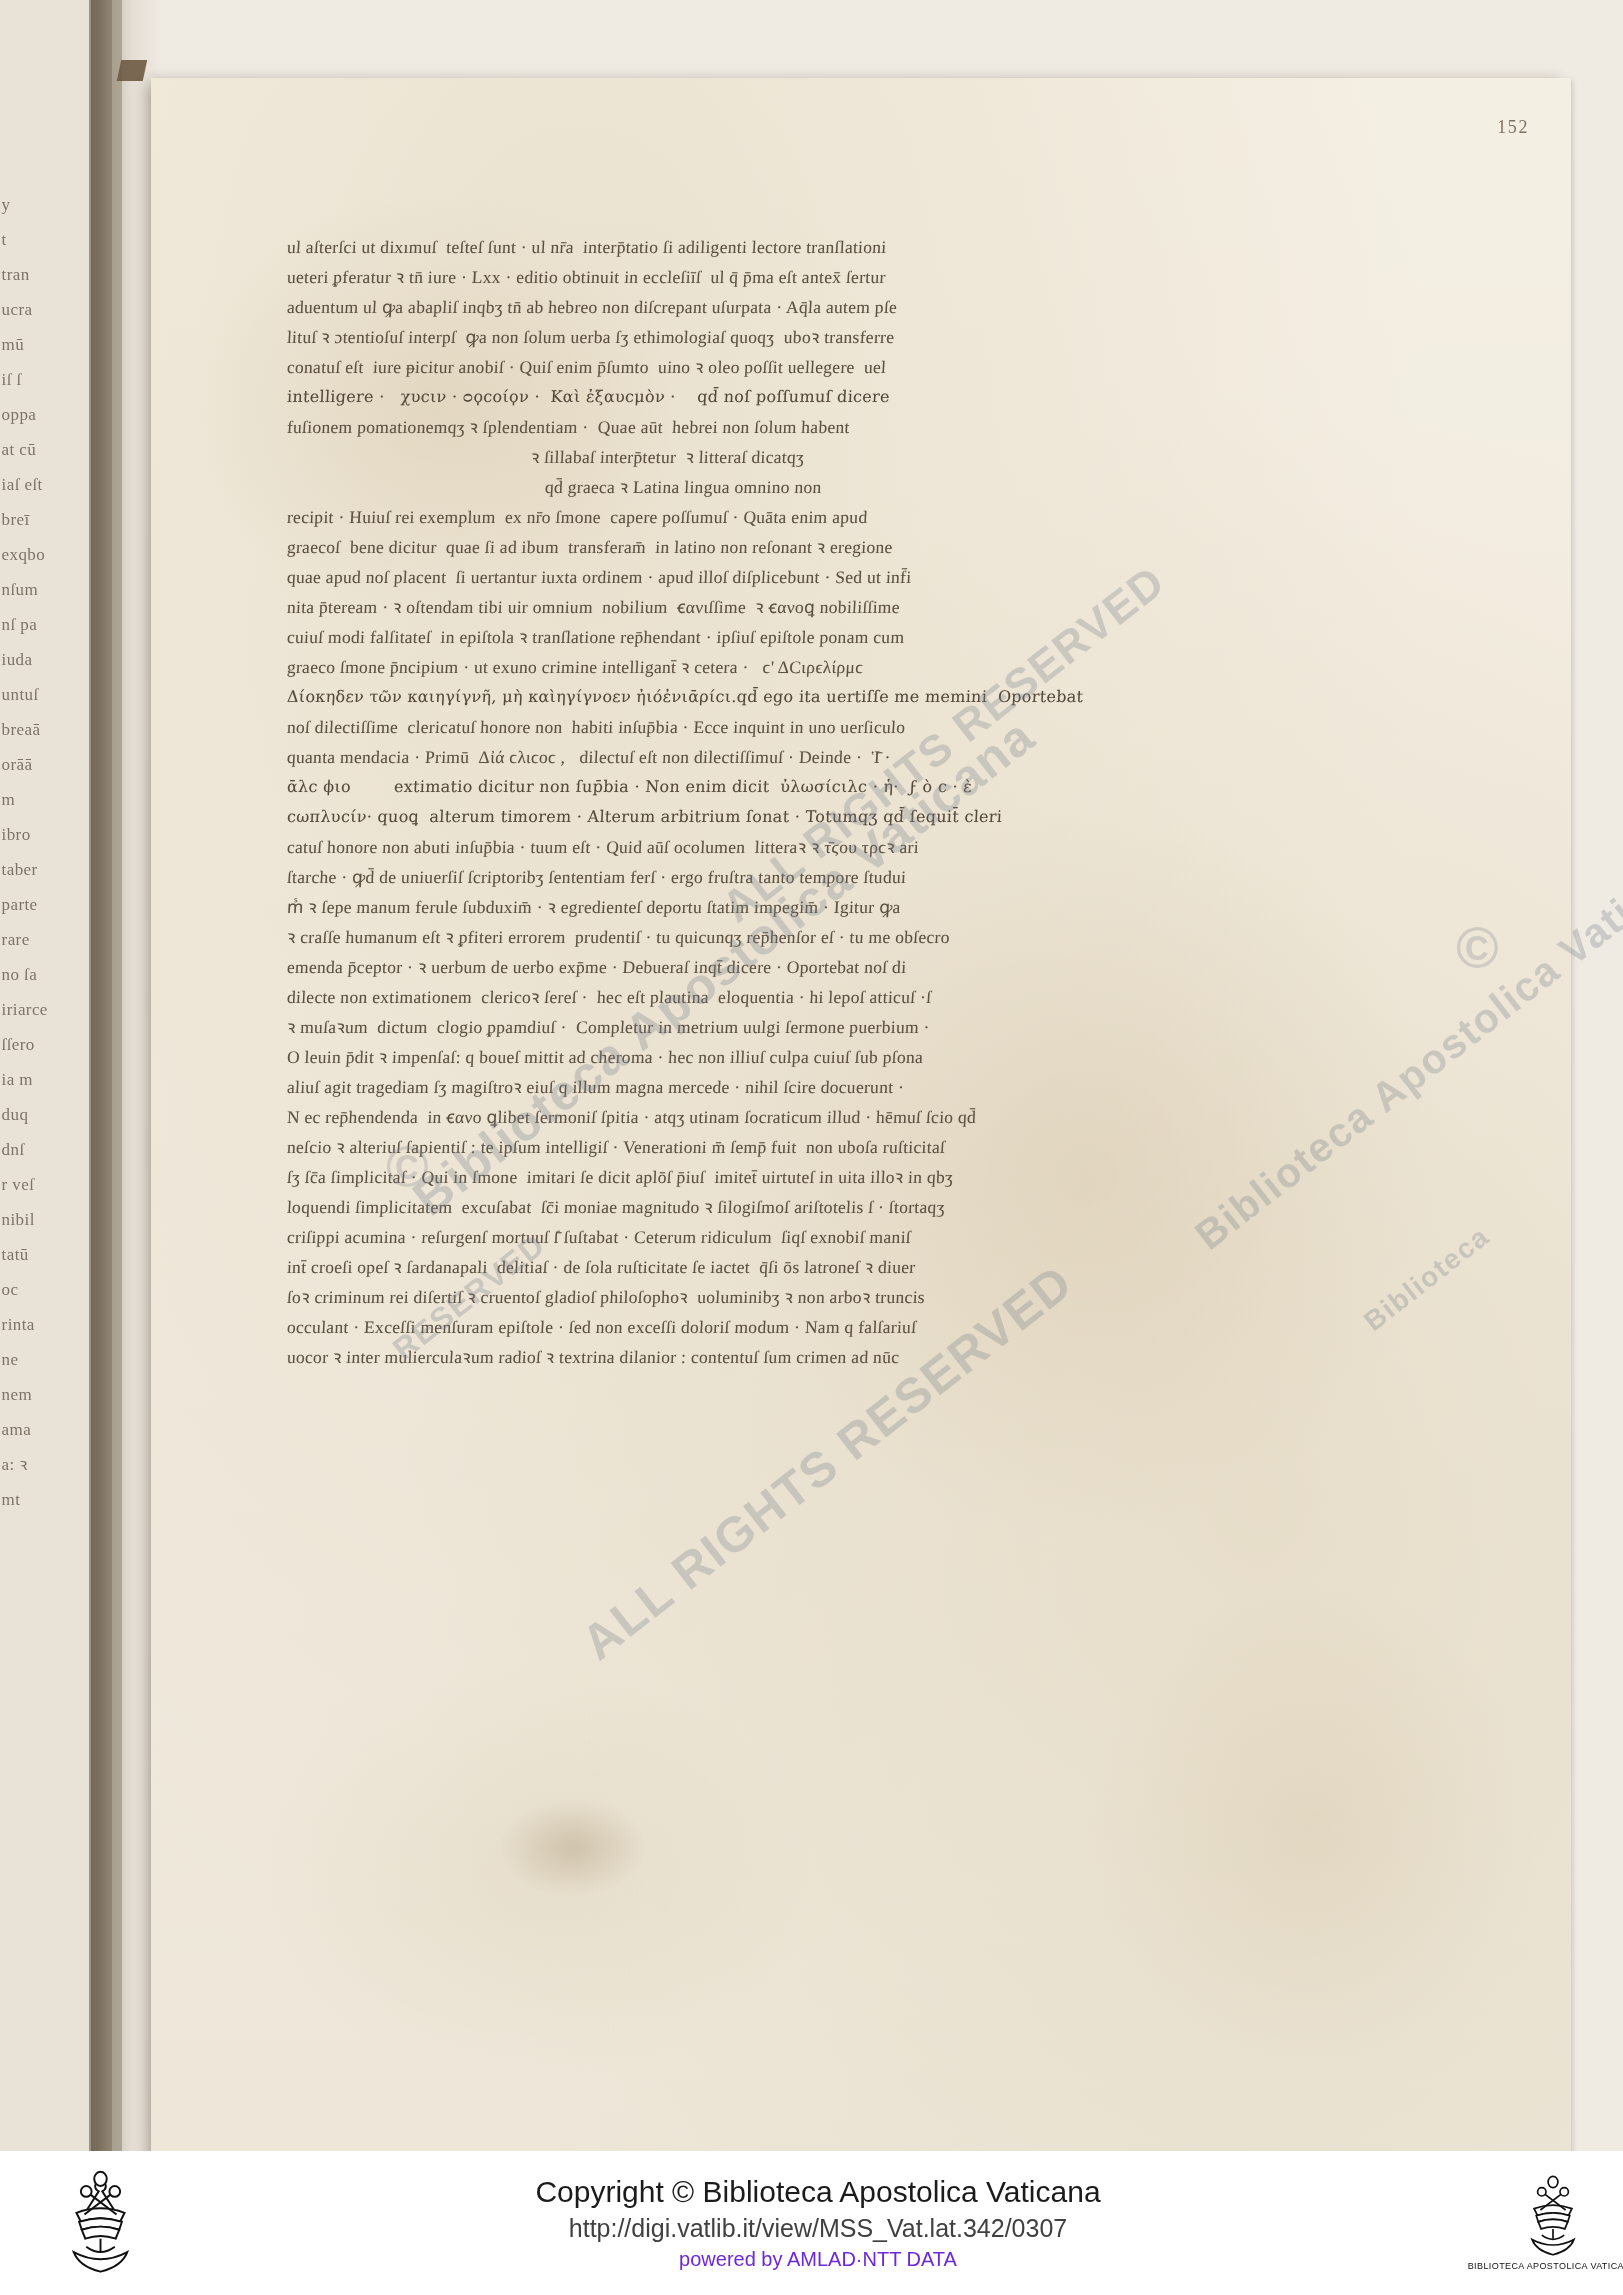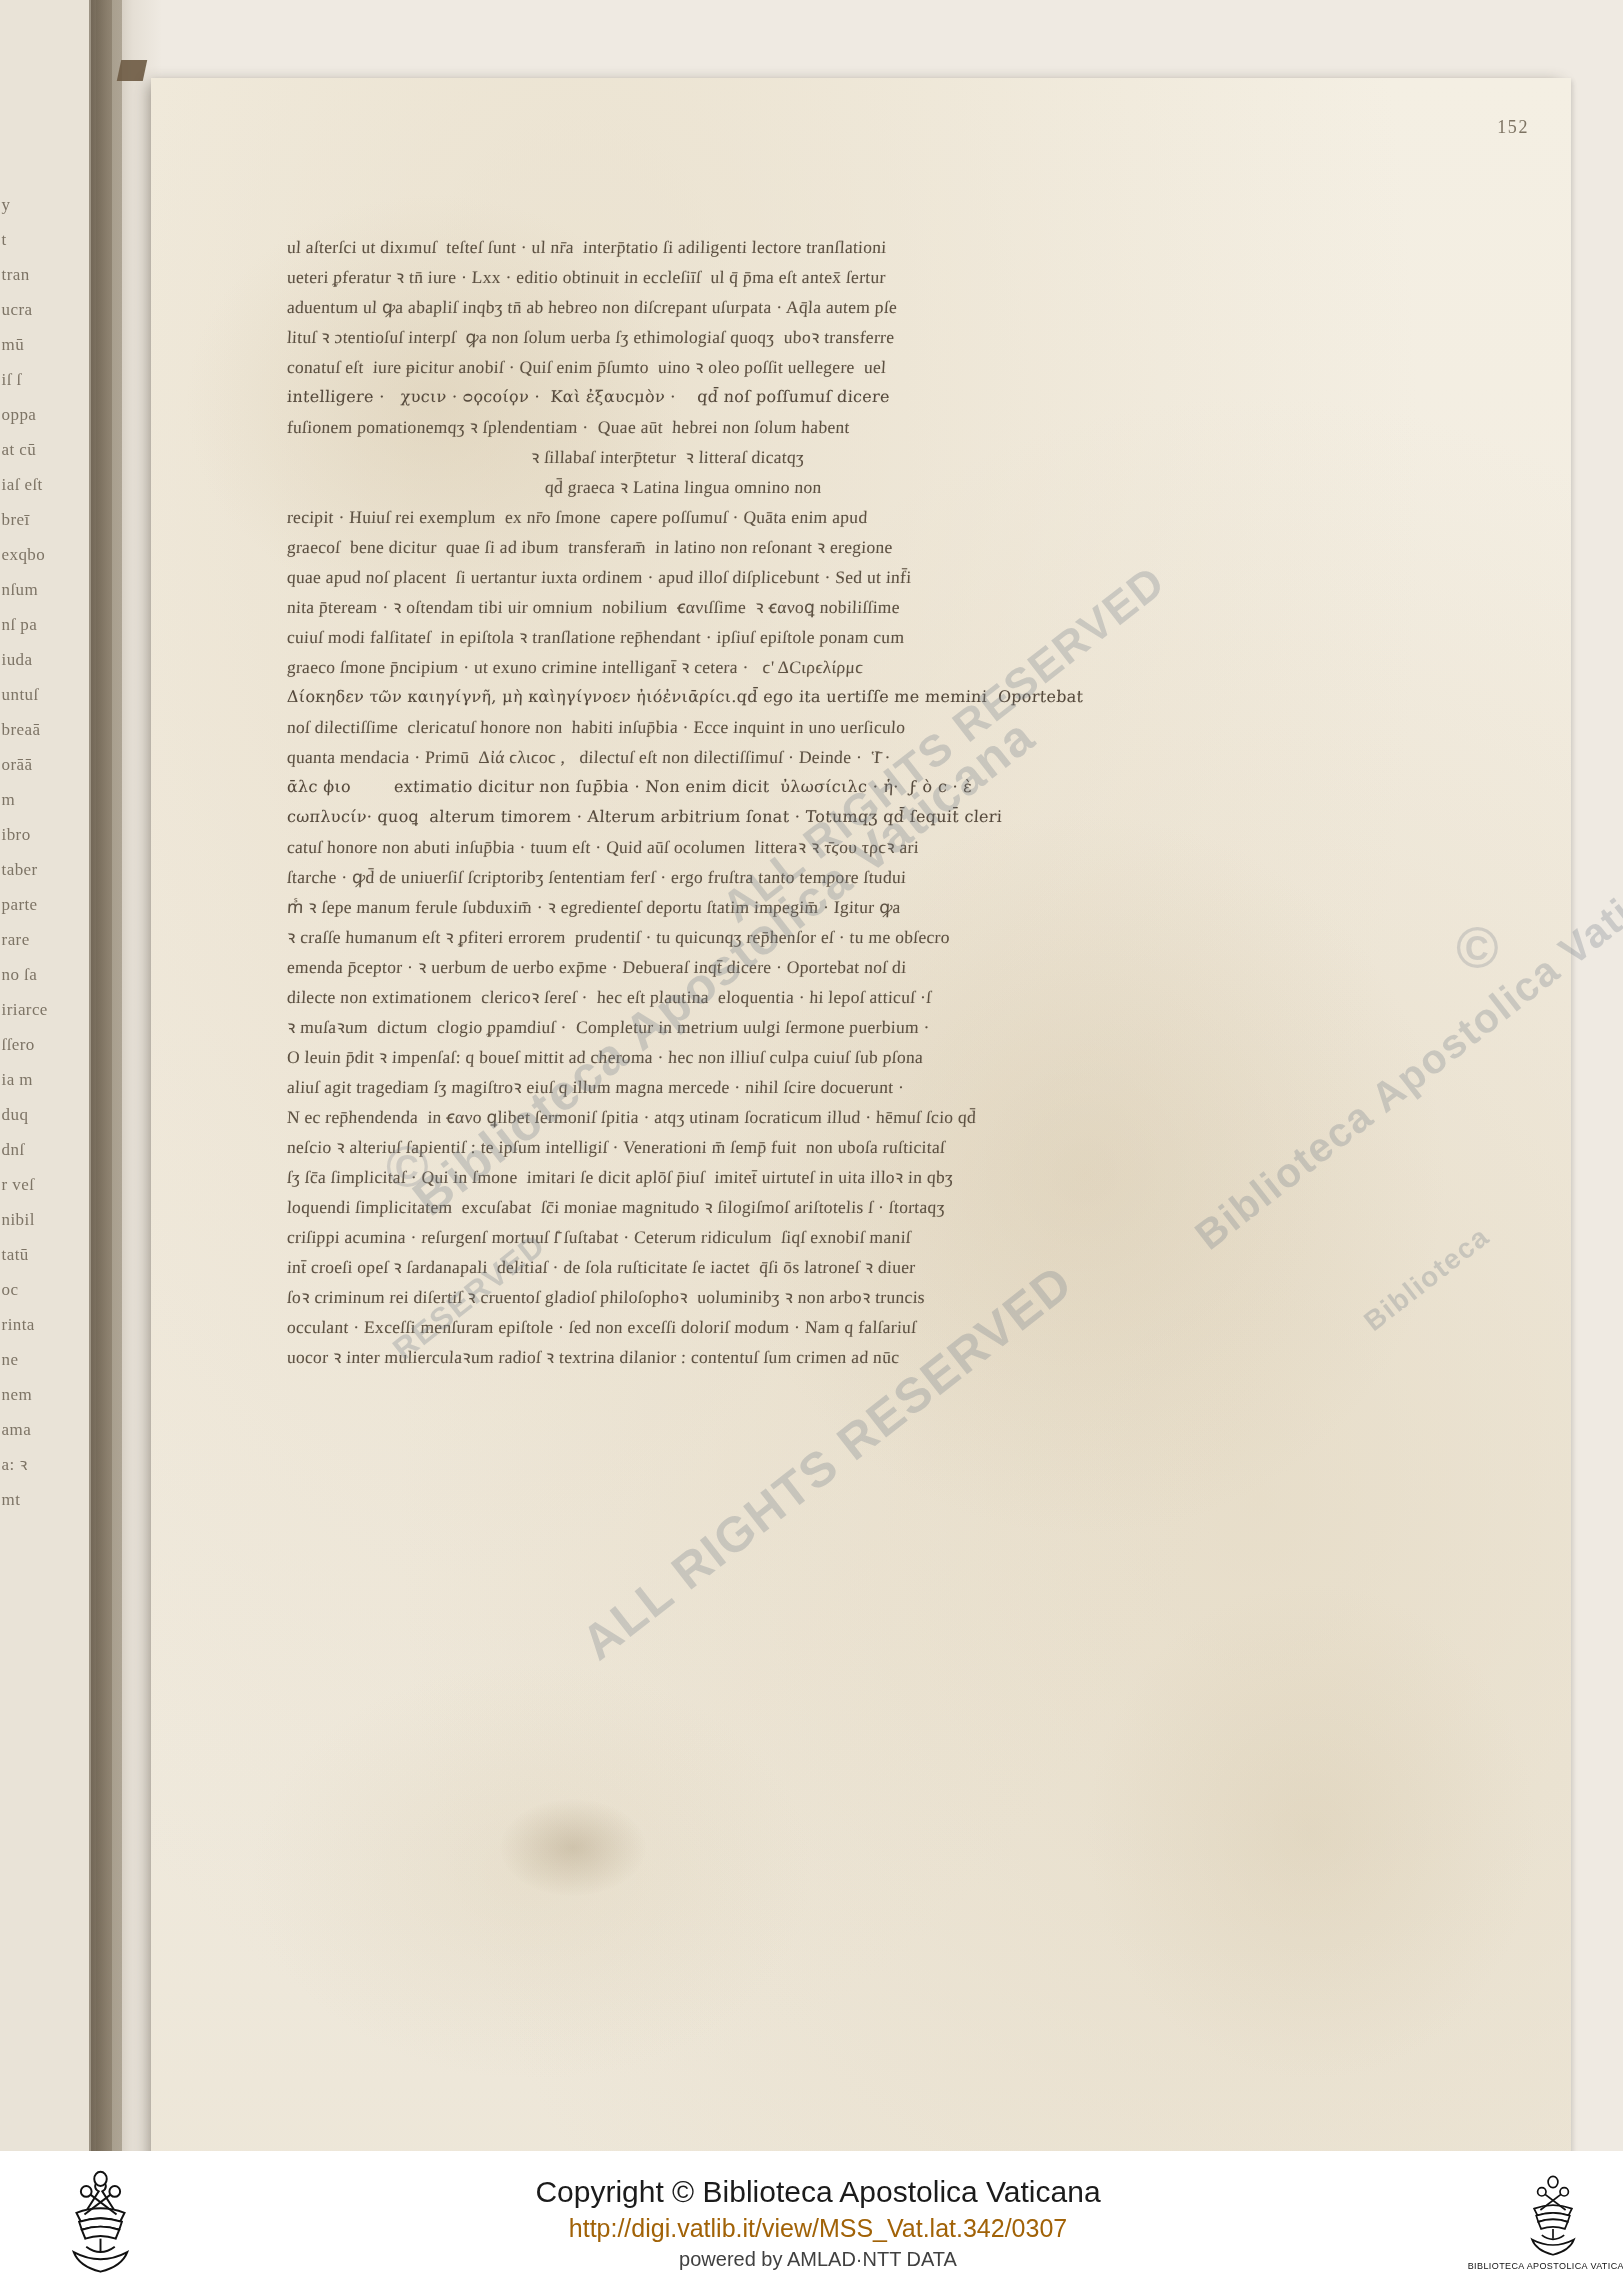--- a/index.html
+++ b/index.html
@@ -162,22 +162,22 @@
     display: flex;
     align-items: center;
     margin-left: 23px;
   }
   .footer-center {
     flex: 1;
     text-align: center;
     color: #1b1b1b;
   }
   .footer-line1 { font-family: "Liberation Sans", sans-serif; font-size: 30px; font-weight: 400; line-height: 39px; }
-  .footer-line2 { font-family: "Liberation Sans", sans-serif; font-size: 25px; line-height: 34px; color: #a16207; }
-  .footer-line3 { font-family: "Liberation Sans", sans-serif; font-size: 20px; line-height: 29px; color: #404040; }
+  .footer-line2 { font-family: "Liberation Sans", sans-serif; font-size: 25px; line-height: 34px; color: #404040; }
+  .footer-line3 { font-family: "Liberation Sans", sans-serif; font-size: 20px; line-height: 29px; color: #6d28d9; }
 
   .crest-box {
     width: 154px;
     display: flex;
     align-items: center;
     justify-content: center;
   }
   .crest-right { flex-direction: column; width: 187px; }
   .crest-caption {
     font-family: "Liberation Sans", sans-serif;

